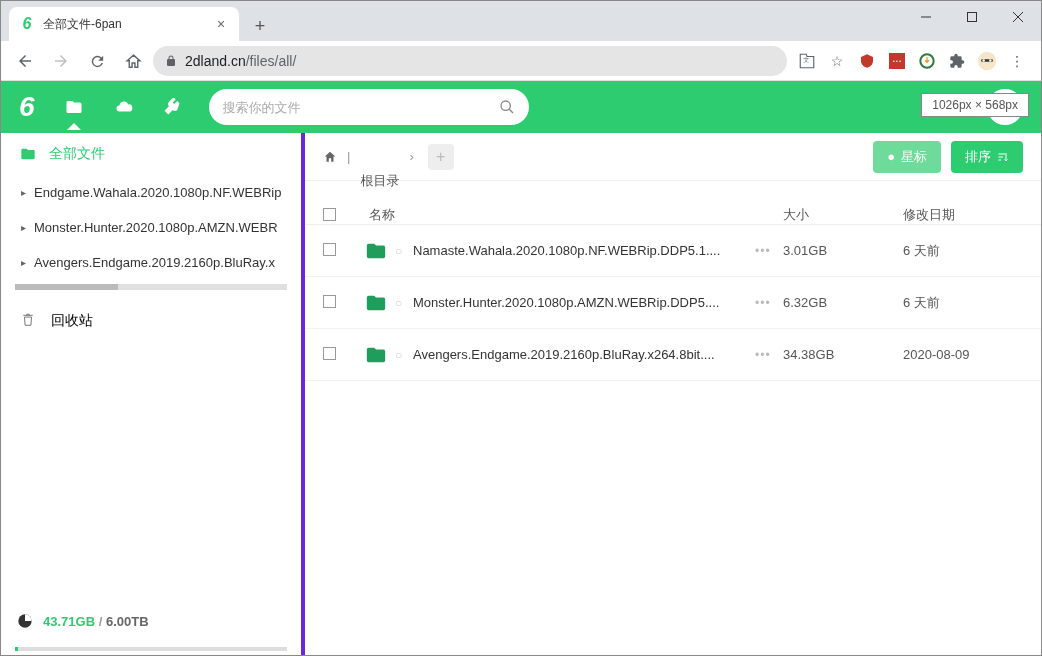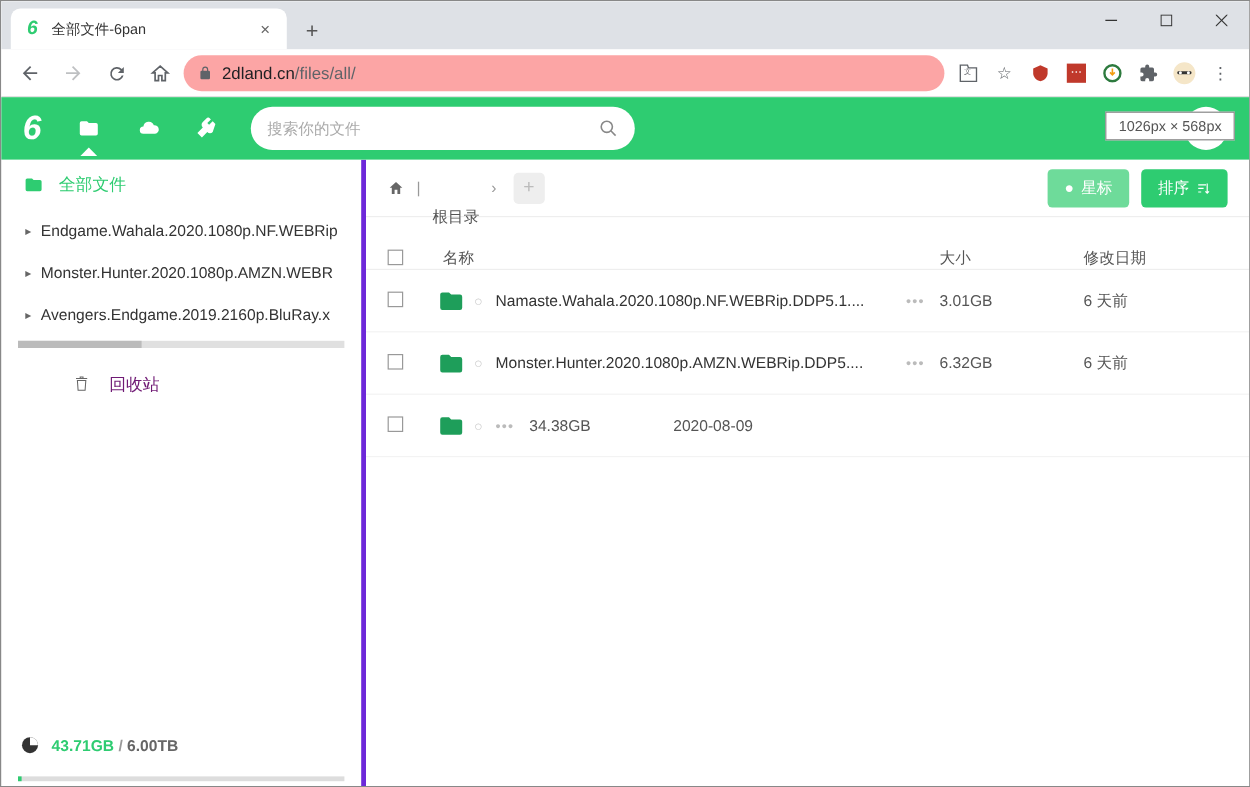--- a/index.html
+++ b/index.html
@@ -11,21 +11,21 @@
     .tab { background: #fff; height: 34px; width: 230px; border-radius: 8px 8px 0 0; display: flex; align-items: center; padding: 0 10px; gap: 8px; font-size: 12px; color: #333; }
     .tab-favicon { width: 16px; height: 16px; color: #2ecc71; font-weight: bold; font-style: italic; font-size: 16px; display: flex; align-items: center; justify-content: center; }
     .tab-title { flex: 1; overflow: hidden; white-space: nowrap; text-overflow: ellipsis; }
     .tab-close { width: 16px; height: 16px; display: flex; align-items: center; justify-content: center; color: #666; cursor: pointer; font-size: 14px; }
     .new-tab { width: 30px; height: 30px; display: flex; align-items: center; justify-content: center; color: #555; font-size: 18px; margin-left: 6px; cursor: pointer; }
     .window-controls { position: absolute; right: 0; top: 0; display: flex; height: 32px; }
     .window-btn { width: 46px; display: flex; align-items: center; justify-content: center; color: #333; font-size: 12px; cursor: pointer; }
     
     .address-bar { height: 40px; display: flex; align-items: center; padding: 0 8px; gap: 4px; }
     .nav-btn { width: 32px; height: 32px; display: flex; align-items: center; justify-content: center; color: #5f6368; border-radius: 50%; cursor: pointer; }
-    .url-bar { flex: 1; height: 30px; background: #fca5a5; border-radius: 15px; display: flex; align-items: center; padding: 0 12px; gap: 8px; font-size: 14px; color: #333; }
+    .url-bar { flex: 1; height: 30px; background: #e5e5e5; border-radius: 15px; display: flex; align-items: center; padding: 0 12px; gap: 8px; font-size: 14px; color: #333; }
     .url-bar .lock { color: #5f6368; font-size: 12px; }
     .url-host { color: #202124; }
     .url-path { color: #5f6368; }
     .ext-icons { display: flex; align-items: center; gap: 10px; padding: 0 6px; }
     .ext-icon { width: 20px; height: 20px; display: flex; align-items: center; justify-content: center; font-size: 14px; cursor: pointer; }
     
     
     .app { height: 574px; display: flex; flex-direction: column; position: relative; }
     .dim-overlay { position: absolute; top: 12px; right: 12px; background: #fff; border: 1px solid #888; padding: 4px 10px; font-size: 12px; color: #555; z-index: 10; }
     
@@ -42,21 +42,21 @@
     .app-body { flex: 1; display: flex; overflow: hidden; }
     
     .sidebar { width: 304px; border-right: 4px solid #6d28d9; display: flex; flex-direction: column; }
     .tree { flex: 1; overflow: hidden; }
     .tree-root { display: flex; align-items: center; padding: 12px 18px; gap: 12px; color: #2ecc71; font-size: 14px; cursor: pointer; }
     .tree-root .folder-icon { color: #2ecc71; }
     .tree-item { display: flex; align-items: center; padding: 10px 14px 10px 20px; gap: 8px; font-size: 13px; color: #333; cursor: pointer; white-space: nowrap; overflow: hidden; }
     .tree-item .caret { font-size: 10px; color: #666; }
     .tree-scroll { height: 6px; background: #e0e0e0; margin: 4px 14px 10px 14px; position: relative; }
     .tree-scroll::before { content: ''; position: absolute; left: 0; top: 0; width: 38%; height: 100%; background: #bbb; }
-    .trash { display: flex; padding: 12px 20px; gap: 16px; font-size: 14px; color: #701a75; cursor: pointer; margin-left: 40px; }
+    .trash { display: flex; padding: 12px 20px; gap: 16px; font-size: 14px; color: #000000; cursor: pointer; }
     .storage { padding: 12px 16px; border-top: 0; display: flex; align-items: center; gap: 10px; font-weight: bold; }
     .storage-icon { color: #333; }
     .storage-text { font-size: 13px; }
     .storage-used { color: #2ecc71; }
     .storage-sep { color: #999; }
     .storage-total { color: #666; }
     .storage-bar { position: absolute; bottom: 4px; left: 14px; right: 14px; height: 4px; background: #ddd; }
     .storage-fill { width: 1%; height: 100%; background: #2ecc71; }
     .sidebar-bottom { position: relative; padding-bottom: 14px; }
     
@@ -338,20 +338,21 @@
           <div class="fdate">6 天前</div>
         </div>
         <div class="file-row">
           <div class="checkbox"><span class="checkbox-sq"></span></div>
           <div class="folder">
             <svg width="26" height="22" viewBox="0 0 24 24">
                 <path d="M10 4H4a2 2 0 0 0-2 2v12a2 2 0 0 0 2 2h16a2 2 0 0 0 2-2V8a2 2 0 0 0-2-2h-8z" fill="#1e9e5a"></path>
               </svg>
           </div>
           <div class="status-dot">○</div>
+          <div class="fname">Avengers.Endgame.2019.2160p.BluRay.x264.8bit....</div>
           <div class="more">•••</div>
           <div class="fsize">34.38GB</div>
           <div class="fdate">2020-08-09</div>
         </div>
       </div>
     </div>
   </div>
 </div>
 
 </body></html>

